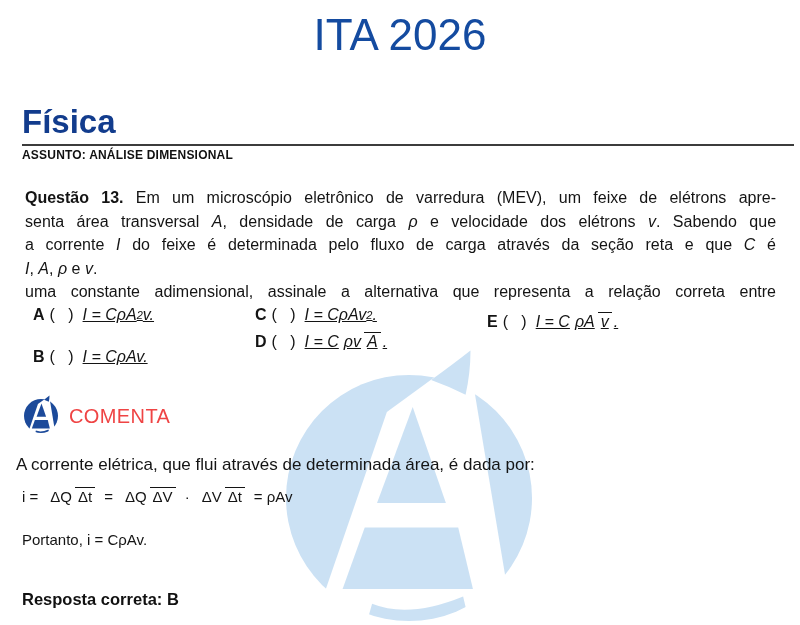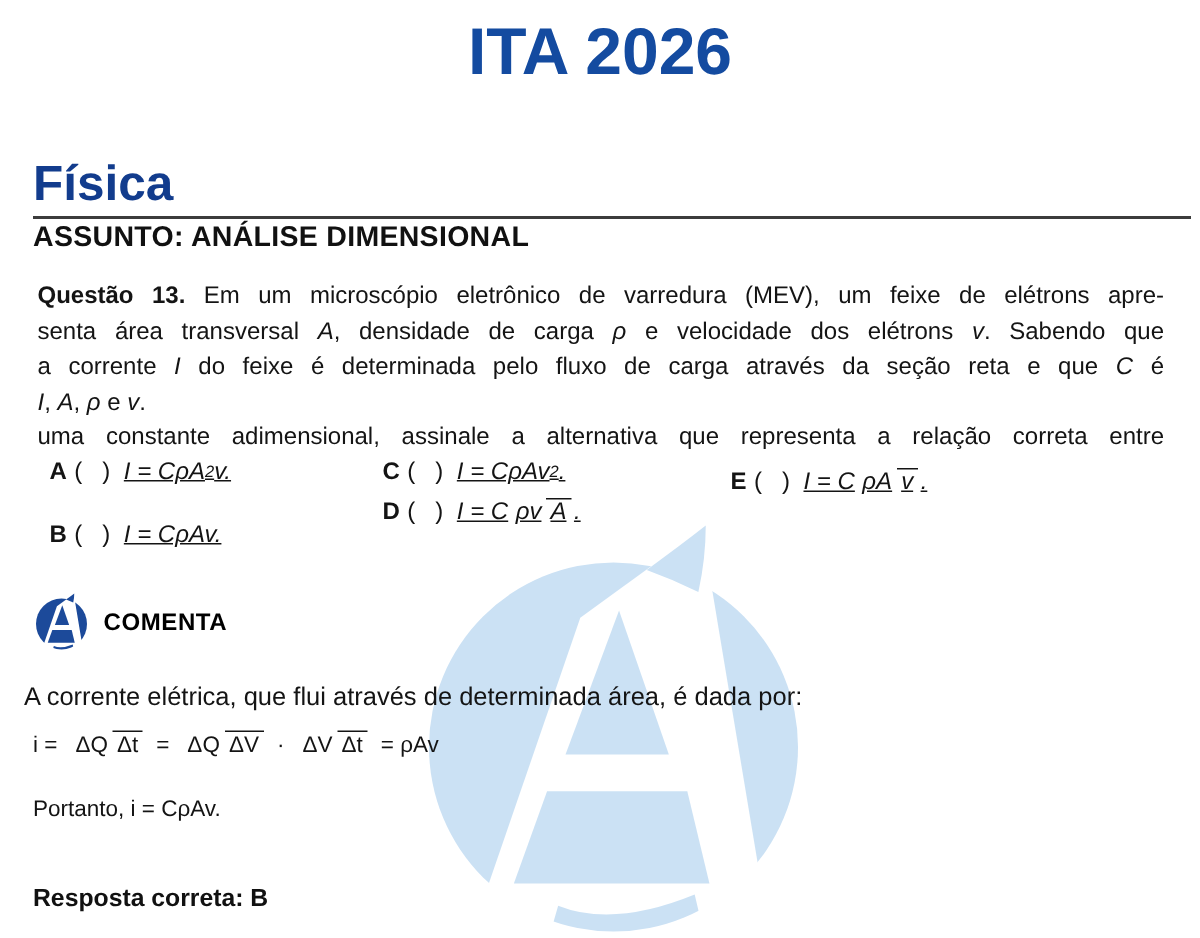--- a/index.html
+++ b/index.html
@@ -9,29 +9,29 @@
   }
   .page svg{overflow:visible;display:block;}
 
   
   .watermark{position:absolute;left:286px;top:375px;width:246px;height:246px;z-index:0;color:var(--wm-blue,#cbe1f4);}
 
   .content{position:absolute;inset:0;z-index:1;}
 
   .title{
     position:absolute;left:0;top:10px;width:100%;text-align:center;
-    font-size:44px;font-weight:bold;letter-spacing:0px;color:var(--title-blue,#144ba0);
+    font-size:44px;font-weight:normal;letter-spacing:0px;color:var(--title-blue,#144ba0);
   }
   .subject{
     position:absolute;left:22px;top:104px;width:772px;
     border-bottom:2px solid #3c3c3c;padding-bottom:4px;
     font-size:33px;font-weight:bold;color:var(--heading-blue,#123c8d);line-height:36px;
   }
   .topic{
-    position:absolute;left:22px;top:148px;font-size:19px;font-weight:bold;color:#111;
+    position:absolute;left:22px;top:148px;font-size:12px;font-weight:bold;color:#111;
     letter-spacing:.2px;
   }
   .question{
     position:absolute;left:25px;top:186px;width:751px;
     font-size:16px;line-height:23.5px;color:#141414;
   }
   .qline{text-align:justify;text-align-last:justify;}
   .qline.last{text-align-last:left;}
 
   .options{position:absolute;left:0;top:0;width:100%;height:0;}
@@ -44,21 +44,21 @@
   .olabel{font-weight:bold;}
   .omarker{white-space:pre;margin:0 9px 0 5px;}
   .oformula{font-style:italic;display:inline-flex;align-items:center;text-decoration:underline;}
   .oformula sup{font-size:11px;line-height:0;}
   .frac{display:inline-flex;flex-direction:row;align-items:center;vertical-align:middle;line-height:1.15;margin:0 2px;}
   .frac .num{display:block;padding:0 3px;}
   .frac .den{display:block;border-top:1.5px solid currentColor;padding:0 3px;}
 
   .comenta{position:absolute;left:24px;top:399px;display:flex;align-items:center;gap:11px;}
   .comenta .logo-sm{width:34px;height:34px;color:var(--logo-navy,#1c4a9a);}
-  .comenta .clabel{font-size:16px;font-weight:bold;color:#000000;letter-spacing:.4px;}
+  .comenta .clabel{font-size:20px;font-weight:normal;color:#ef4444;letter-spacing:.4px;}
 
   .intro{position:absolute;left:16px;top:455px;font-size:17px;color:#141414;}
   .derivation{position:absolute;left:22px;top:487px;display:flex;align-items:center;gap:7px;font-size:15px;color:#141414;}
   .derivation .frac{font-size:15px;}
   .conclusion{position:absolute;left:22px;top:531px;font-size:15px;color:#141414;}
   .answer{position:absolute;left:22px;top:590px;font-size:16.5px;font-weight:bold;color:#111;}
 </style>
 </head>
 <body>
 

